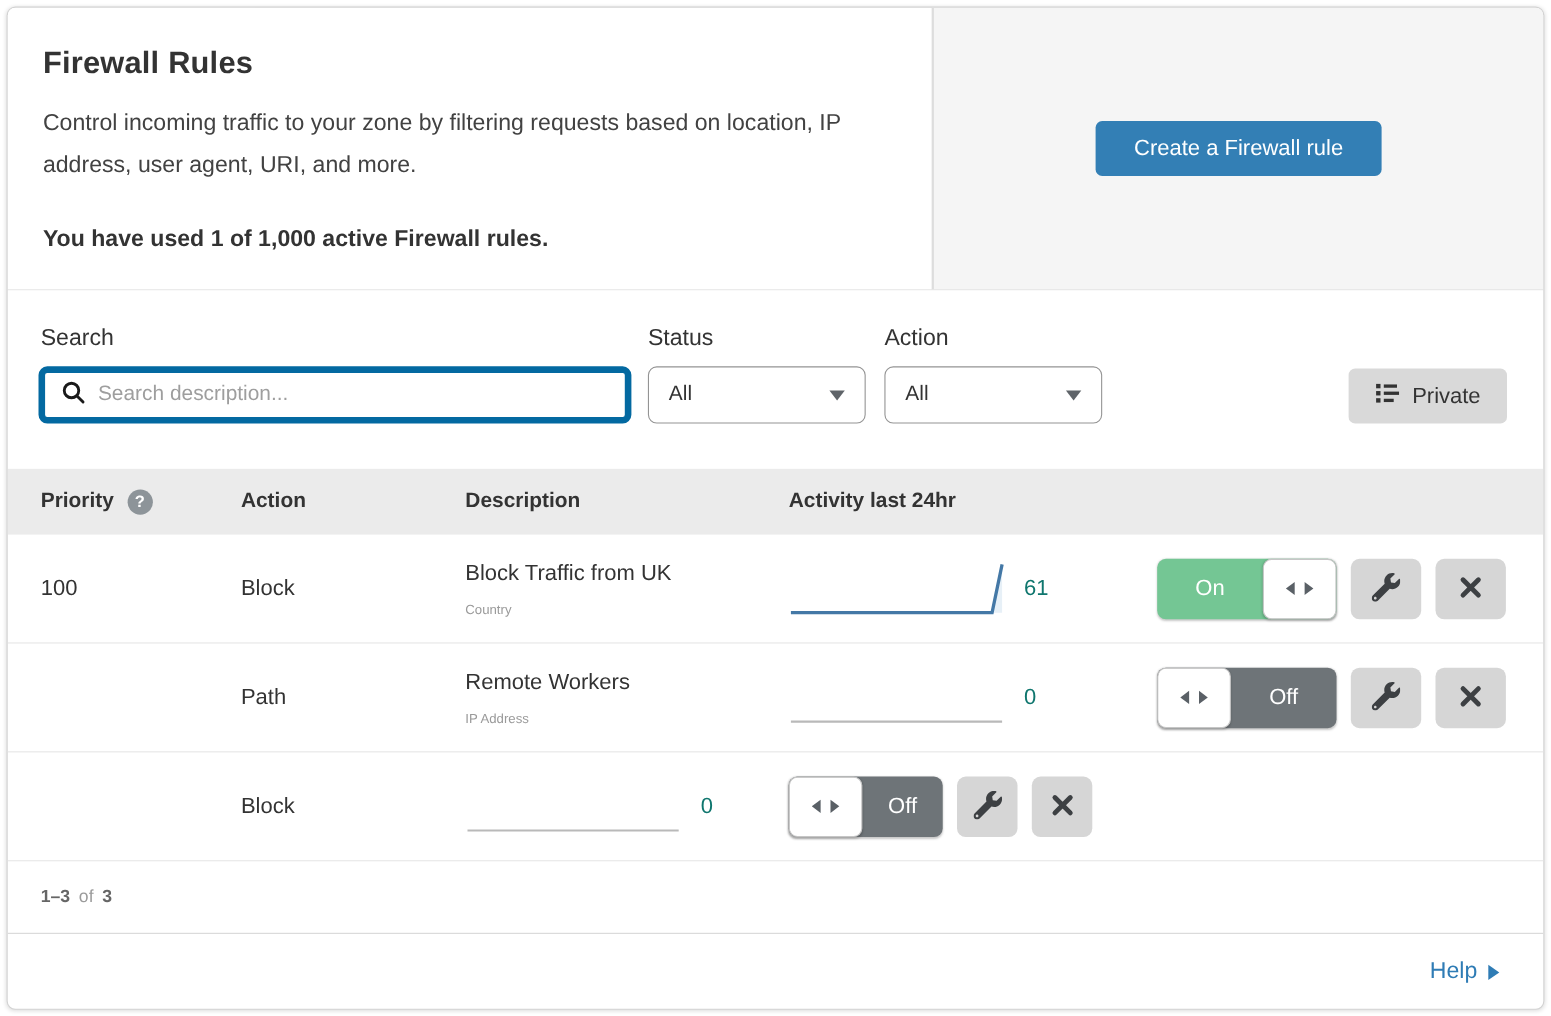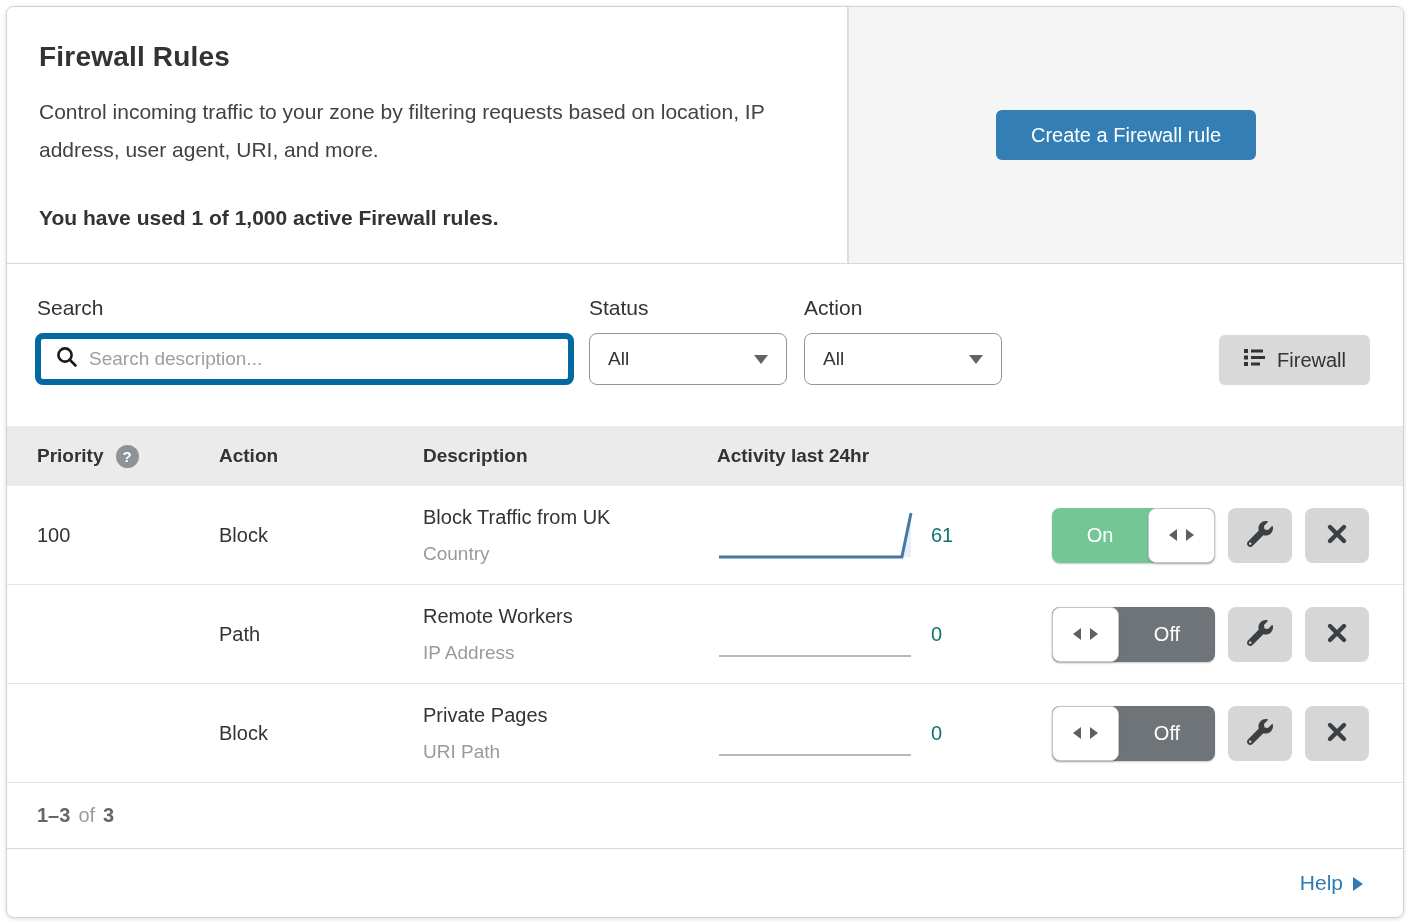--- a/index.html
+++ b/index.html
@@ -31,39 +31,39 @@
   .caret { margin-left:auto; width:0; height:0; border-left:7px solid transparent; border-right:7px solid transparent; border-top:9px solid #5f6469; }
   .ordering-btn { position:absolute; right:33px; top:71px; height:50px; padding:0 24px; background:#d9d9d9; border:none; border-radius:6px; font-size:20px; font-family:inherit; color:#333; display:flex; align-items:center; gap:12px; cursor:pointer; }
 
   
   .grid-row { display:grid; grid-template-columns:182px 204px 294px 310px 1fr; padding-left:30px; align-items:center; }
   .table-header { height:60px; background:#ebebeb; font-weight:bold; font-size:19px; color:#333; flex:0 0 auto; }
   .th-cell { display:flex; }
   .qmark { display:inline-flex; align-items:center; justify-content:center; width:23px; height:23px; border-radius:50%; background:#8d9499; color:#fff; font-size:15px; font-weight:bold; margin-left:12px; cursor:pointer; }
   .rule-row { height:99px; border-bottom:1px solid #e6e6e6; font-size:20px; color:#333; }
   .desc-cell .desc-title { font-size:20px; color:#333; }
-  .desc-cell .desc-sub { font-size:19px; color:#9a9a9a; margin-top:14px; }
+  .desc-cell .desc-sub { font-size:12px; color:#9a9a9a; margin-top:14px; }
   .activity-cell { display:flex; align-items:center; }
   .spark { width:202px; height:52px; }
   .count { margin-left:12px; font-size:20px; color:#0f766e; }
   .controls-cell { display:flex; align-items:center; justify-content:flex-end; gap:13px; padding-right:34px; }
 
   
   .toggle { width:163px; height:55px; border-radius:8px; display:flex; cursor:pointer; box-shadow:0 1px 2px rgba(0,0,0,.22); }
   .toggle.on  { background:#74c694; }
   .toggle.off { background:#6e7478; }
   .toggle-label { flex:1; display:flex; align-items:center; justify-content:center; color:#fff; font-size:20px; }
   .toggle-knob { width:67px; background:#fff; border:1px solid #c6c6c6; border-radius:8px; display:flex; align-items:center; justify-content:center; gap:9px; box-shadow:0 1px 2px rgba(0,0,0,.18); }
   .arr-l { width:0; height:0; border-top:6px solid transparent; border-bottom:6px solid transparent; border-right:8px solid #5a6066; }
   .arr-r { width:0; height:0; border-top:6px solid transparent; border-bottom:6px solid transparent; border-left:8px solid #5a6066; }
 
   .icon-btn { width:64px; height:55px; background:#d6d6d6; border:none; border-radius:8px; display:flex; align-items:center; justify-content:center; cursor:pointer; }
 
   
-  .pagination-row { height:66px; border-bottom:1px solid #d8d8d8; display:flex; align-items:center; padding-left:30px; font-size:20px; flex:0 0 auto; }
+  .pagination-row { height:66px; border-bottom:1px solid #d8d8d8; display:flex; align-items:center; padding-left:30px; font-size:16px; flex:0 0 auto; }
   .pg-bold { font-weight:bold; color:#666; }
   .pg-of { color:#9b9b9b; margin:0 8px; }
   .help-row { flex:1; display:flex; align-items:center; justify-content:flex-end; padding-right:40px; }
   .help-link { display:flex; align-items:center; gap:10px; color:#2f7cb5; font-size:21px; cursor:pointer; }
   .help-arrow { width:0; height:0; border-top:7px solid transparent; border-bottom:7px solid transparent; border-left:10px solid #2f7cb5; margin-top:2px; }
 </style>
 </head>
 <body>
 
 <div class="page">
@@ -110,21 +110,21 @@
               <g fill="#333">
                 <rect x="1" y="2" width="4" height="4"></rect>
                 <rect x="8" y="2.5" width="12" height="3"></rect>
                 <rect x="1" y="8.5" width="4" height="4"></rect>
                 <rect x="8" y="9" width="14" height="3"></rect>
                 <rect x="1" y="15" width="4" height="4"></rect>
                 <rect x="8" y="15.5" width="9" height="3"></rect>
               </g>
             </svg>
         </span>
-        <span>Firewall</span>
+        <span>Private</span>
       </button>
     </div>
 
     <div class="grid-row table-header">
       <div class="th-cell">
         <span>Priority</span>
         <span class="qmark">?</span>
       </div>
       <div class="th-cell">Action</div>
       <div class="th-cell">Description</div>
@@ -205,24 +205,20 @@
                 <path d="M5 5 L19 19 M19 5 L5 19" stroke="#3d4043" stroke-width="4.4" stroke-linecap="round" fill="none"></path>
               </svg>
           </span>
         </button>
       </div>
     </div>
 
     <div class="grid-row rule-row">
       <div></div>
       <div>Block</div>
-      <div class="desc-cell">
-        <div class="desc-title">Private Pages</div>
-        <div class="desc-sub">URI Path</div>
-      </div>
       <div class="activity-cell">
         <span class="spark"><svg width="202" height="52" viewBox="0 0 202 52">
               <polyline points="2.0,48.0 194.0,48.0" fill="none" stroke="#b9b9b9" stroke-width="2"></polyline>
             </svg></span>
         <span class="count">0</span>
       </div>
       <div class="controls-cell">
         <div class="toggle off">
           <span class="toggle-knob">
               <i class="arr-l"></i>

